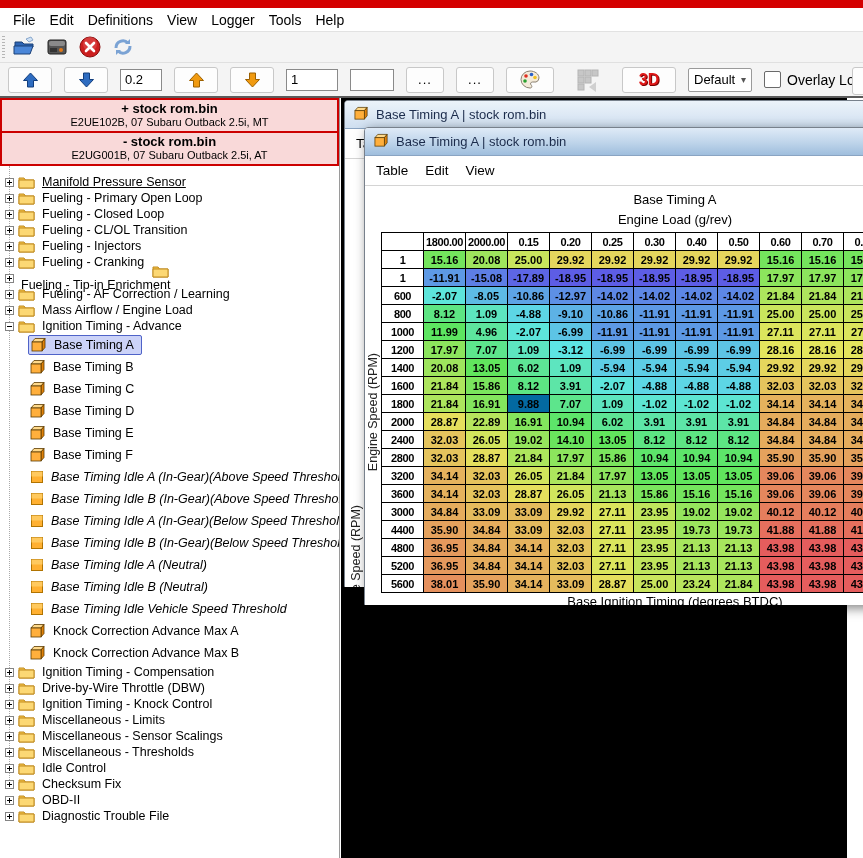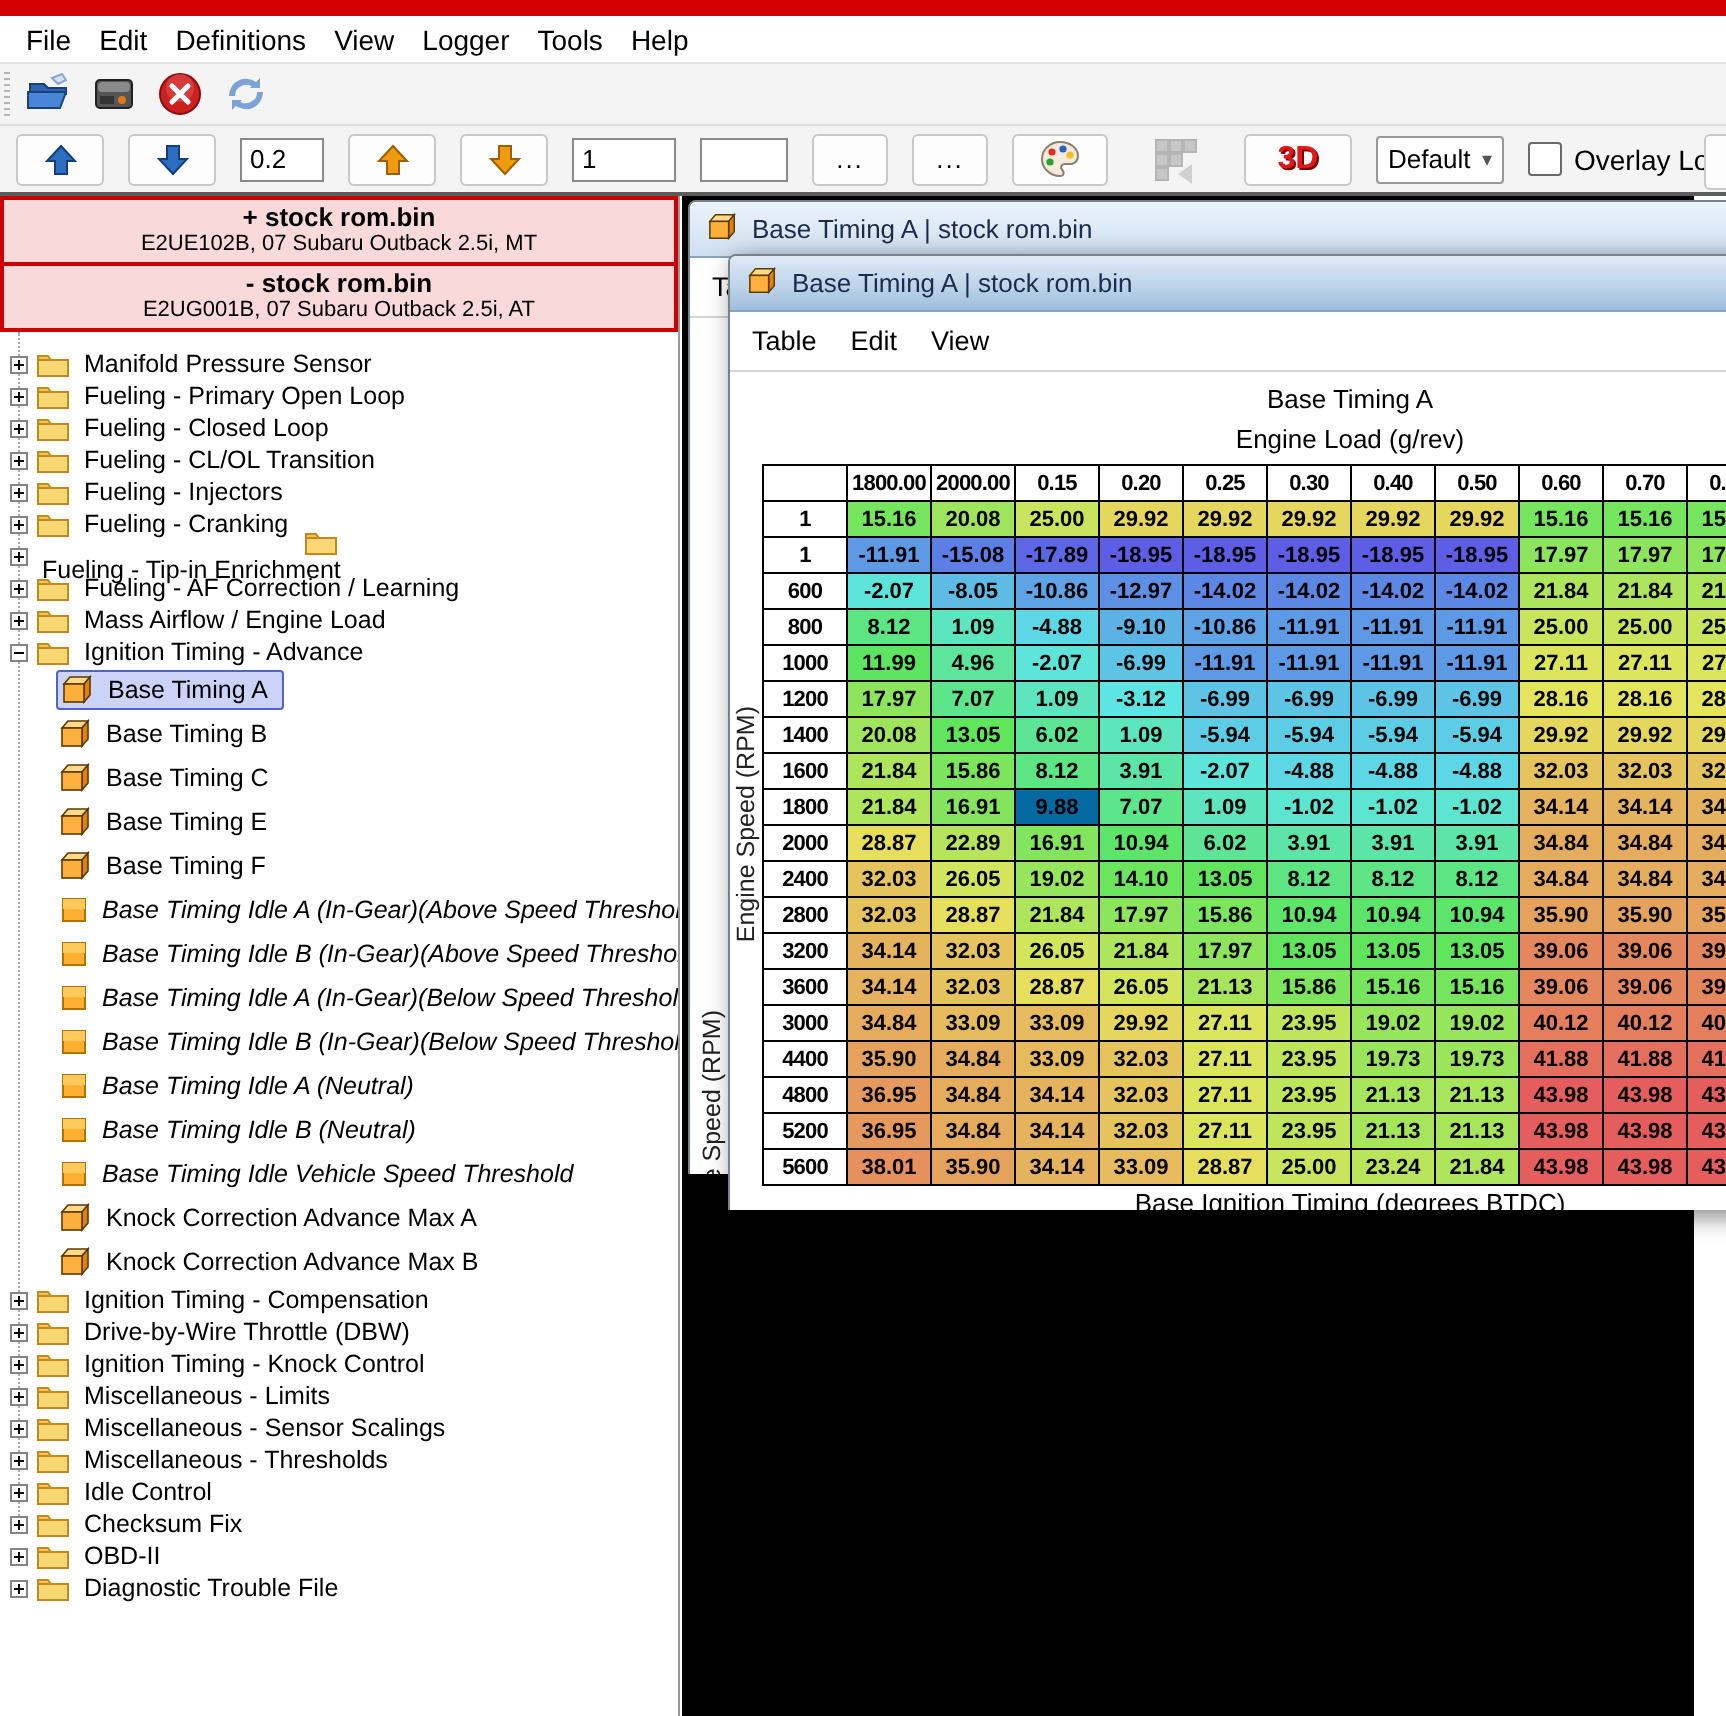--- a/index.html
+++ b/index.html
@@ -217,21 +217,21 @@
       <div class="tree">
         <div class="guide"></div>
       <div class="tree-row folder">
             <span class="exp">
               <svg width="9" height="9" viewBox="0 0 9 9">
                 <rect x="0.5" y="0.5" width="8" height="8" fill="#fff" stroke="#848484"></rect>
                 <line x1="2" y1="4.5" x2="7" y2="4.5" stroke="#000"></line>
                 <line x1="4.5" y1="2" x2="4.5" y2="7" stroke="#000"></line>
               </svg>
             </span>
-            <span style="display: flex; align-items: center;">
+            <span style="display: flex; align-items: center; text-decoration: underline;">
               <span class="tree-icon">
                 <svg width="17" height="14" viewBox="0 0 17 14">
                   <path d="M1 3 h5 l1.5 2 H16 v8 H1 z" fill="#f7c64a" stroke="#c08a1e"></path>
                   <path d="M1 5 H16 v8 H1 z" fill="#fcd874" stroke="#c08a1e"></path>
                 </svg>
               </span>
               <span class="tree-label">Manifold Pressure Sensor</span>
             </span>
           </div>
           <div class="tree-row folder">
@@ -422,20 +422,32 @@
           <div class="tree-row tbl lvl1">
             <span style="display: flex; align-items: center;">
               <span class="tree-icon">
                 <svg width="16" height="16" viewBox="0 0 16 16">
                   <polygon points="1,5 4,1.5 14,1.5 11,5" fill="#ffd98a" stroke="#5a3a00" stroke-width=".8"></polygon>
                   <polygon points="11,5 14,1.5 14,10.5 11,14" fill="#e0820a" stroke="#5a3a00" stroke-width=".8"></polygon>
                   <rect x="1" y="5" width="10" height="9" fill="#ffaf3c" stroke="#5a3a00" stroke-width=".8"></rect>
                 </svg>
               </span>
               <span class="tree-label">Base Timing C</span>
+            </span>
+          </div>
+          <div class="tree-row tbl lvl1">
+            <span style="display: flex; align-items: center;">
+              <span class="tree-icon">
+                <svg width="16" height="16" viewBox="0 0 16 16">
+                  <polygon points="1,5 4,1.5 14,1.5 11,5" fill="#ffd98a" stroke="#5a3a00" stroke-width=".8"></polygon>
+                  <polygon points="11,5 14,1.5 14,10.5 11,14" fill="#e0820a" stroke="#5a3a00" stroke-width=".8"></polygon>
+                  <rect x="1" y="5" width="10" height="9" fill="#ffaf3c" stroke="#5a3a00" stroke-width=".8"></rect>
+                </svg>
+              </span>
+              <span class="tree-label">Base Timing D</span>
             </span>
           </div>
           <div class="tree-row tbl lvl1">
             <span style="display: flex; align-items: center;">
               <span class="tree-icon">
                 <svg width="16" height="16" viewBox="0 0 16 16">
                   <polygon points="1,5 4,1.5 14,1.5 11,5" fill="#ffd98a" stroke="#5a3a00" stroke-width=".8"></polygon>
                   <polygon points="11,5 14,1.5 14,10.5 11,14" fill="#e0820a" stroke="#5a3a00" stroke-width=".8"></polygon>
                   <rect x="1" y="5" width="10" height="9" fill="#ffaf3c" stroke="#5a3a00" stroke-width=".8"></rect>
                 </svg>

